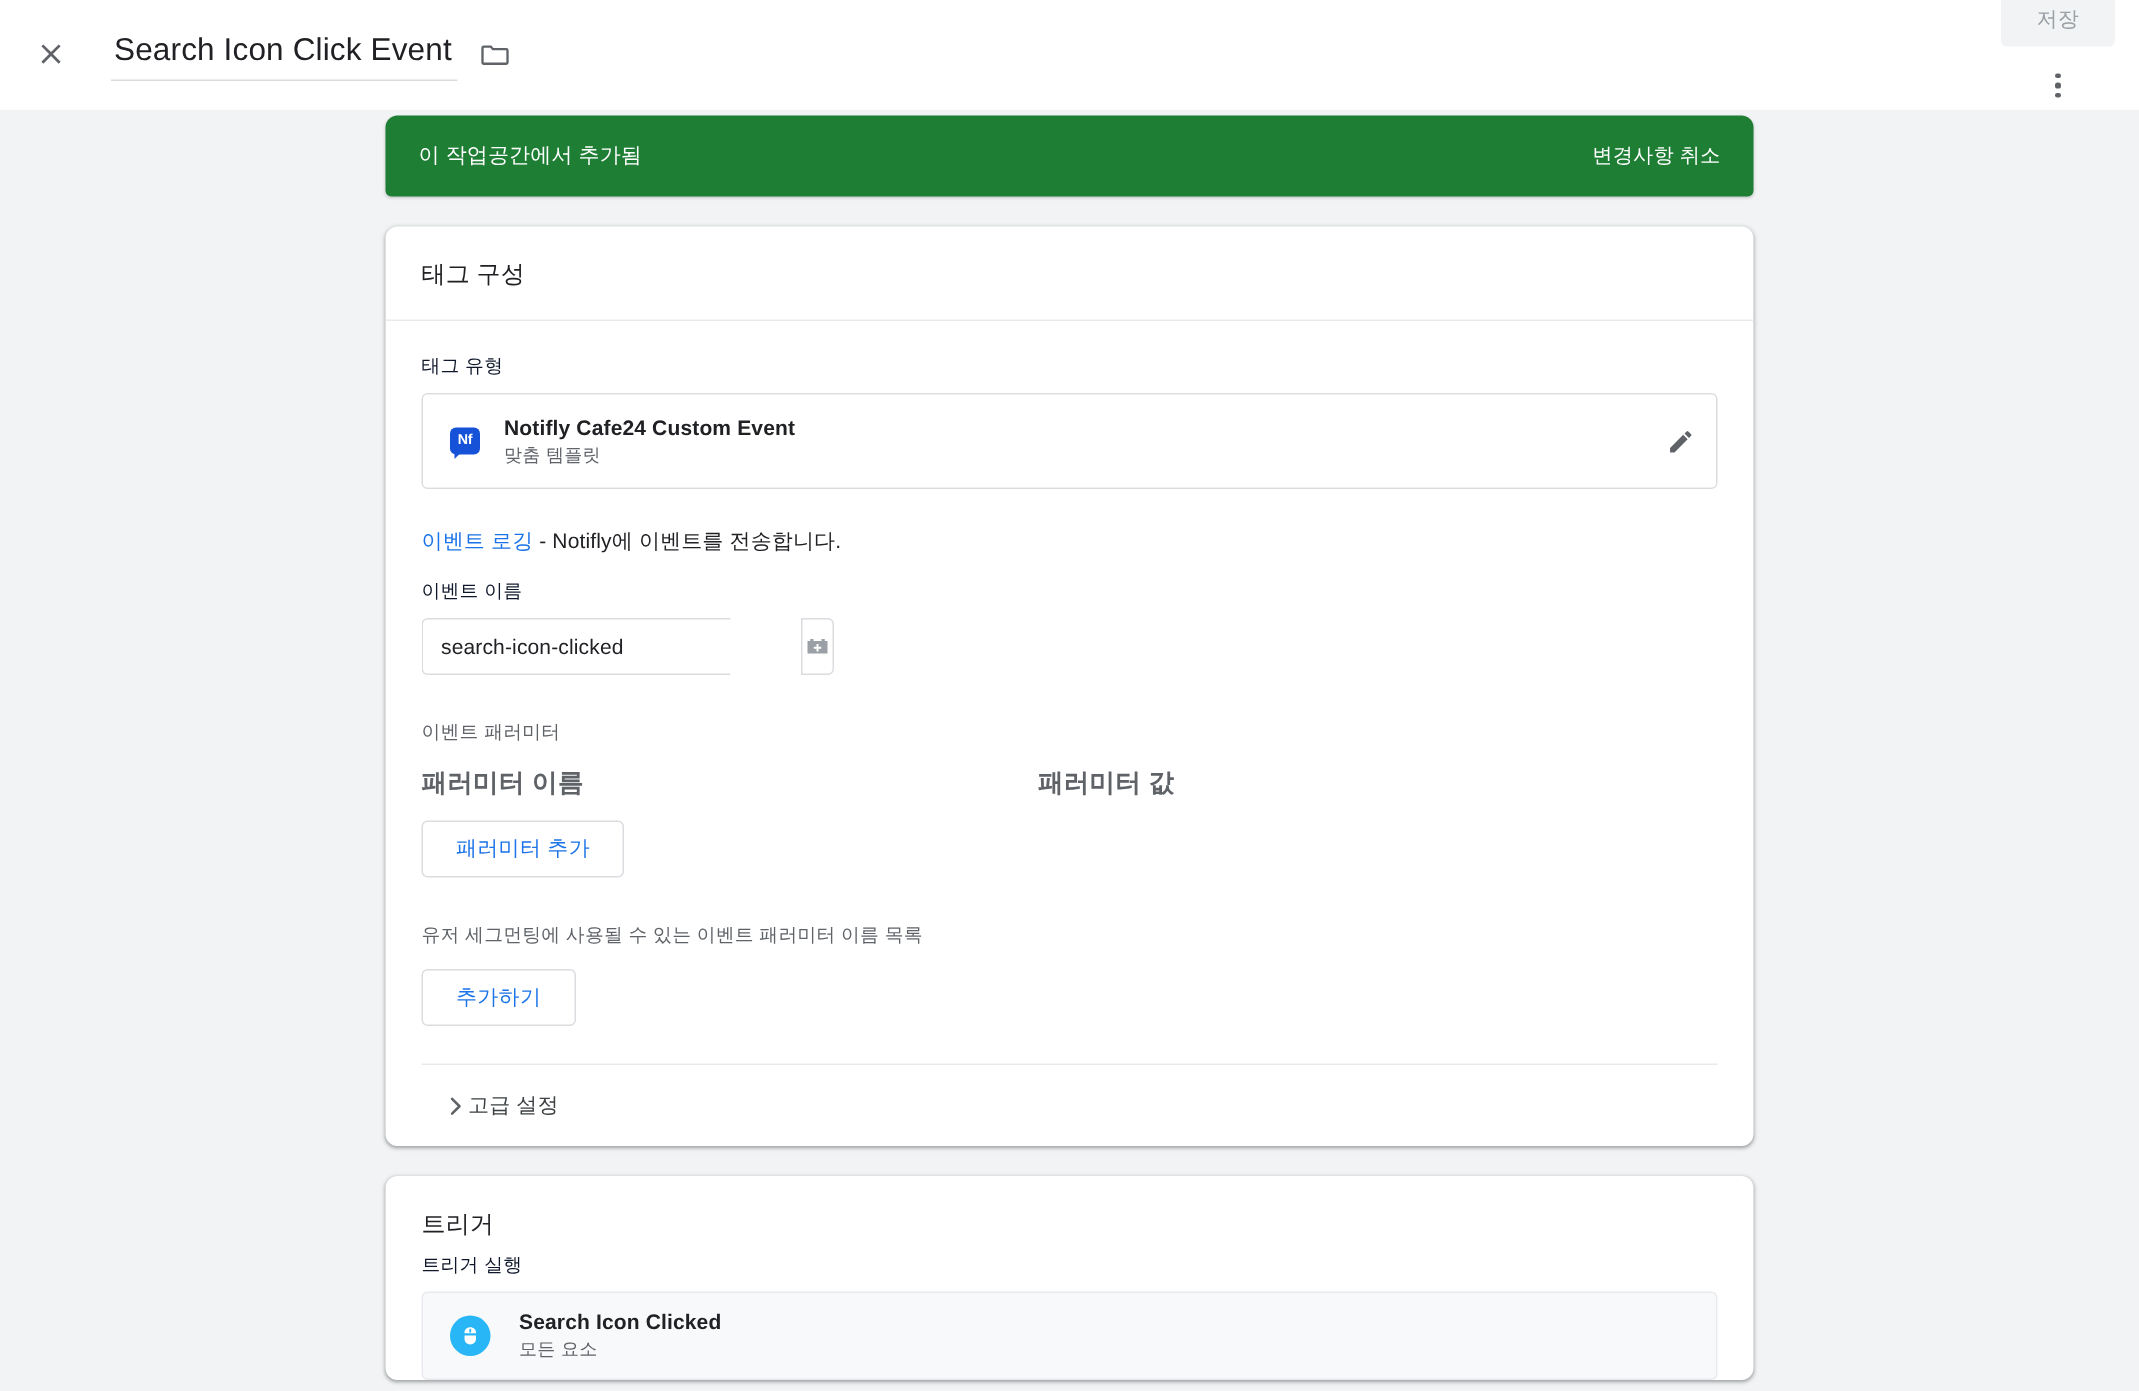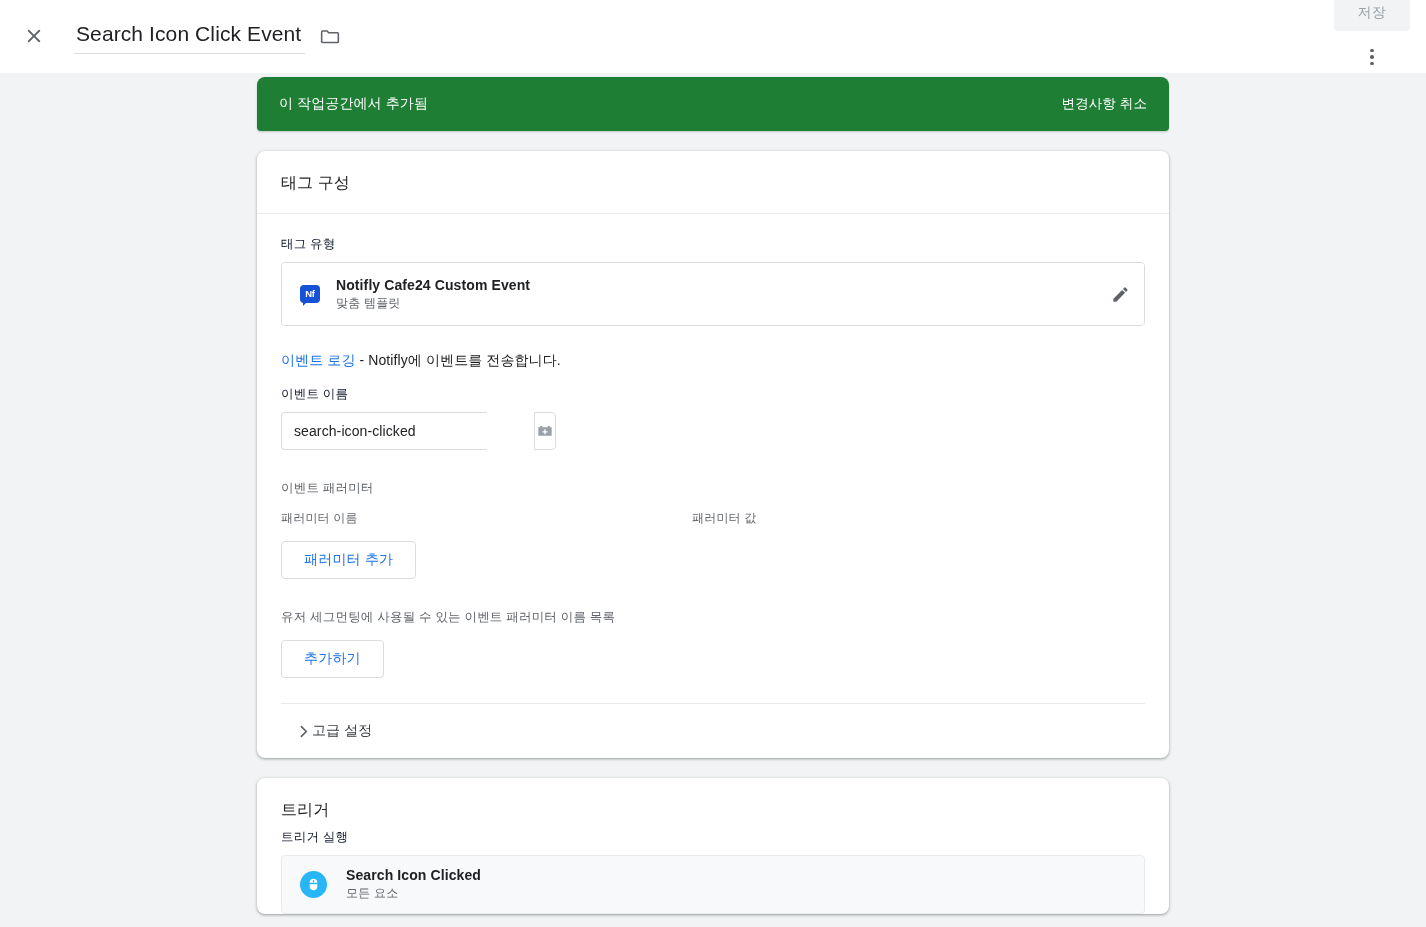--- a/index.html
+++ b/index.html
@@ -152,21 +152,21 @@
     border: 1px solid #dadce0; border-radius: 0 4px 4px 0;
     background: #fff; display: flex; align-items: center; justify-content: center;
     cursor: pointer;
   }
 
   
   .section-label {
     font-size: 12.5px; color: #5f6368; letter-spacing: .2px; margin-top: 30px;
   }
   .param-headers { display: flex; margin-top: 13px; }
-  .param-headers div { font-size: 12px; color: #5f6368; letter-spacing: .2px; }
+  .param-headers div { font-size: 17px; color: #5f6368; letter-spacing: .2px; font-weight: bold; }
   .param-col-name { width: 411px; }
 
   .outline-btn {
     display: inline-block; margin-top: 14px;
     border: 1px solid #dadce0; border-radius: 4px;
     background: #fff; color: #1a73e8;
     font-size: 14px; font-weight: 500; letter-spacing: .2px;
     padding: 9px 22px; cursor: pointer; font-family: inherit;
   }
 

